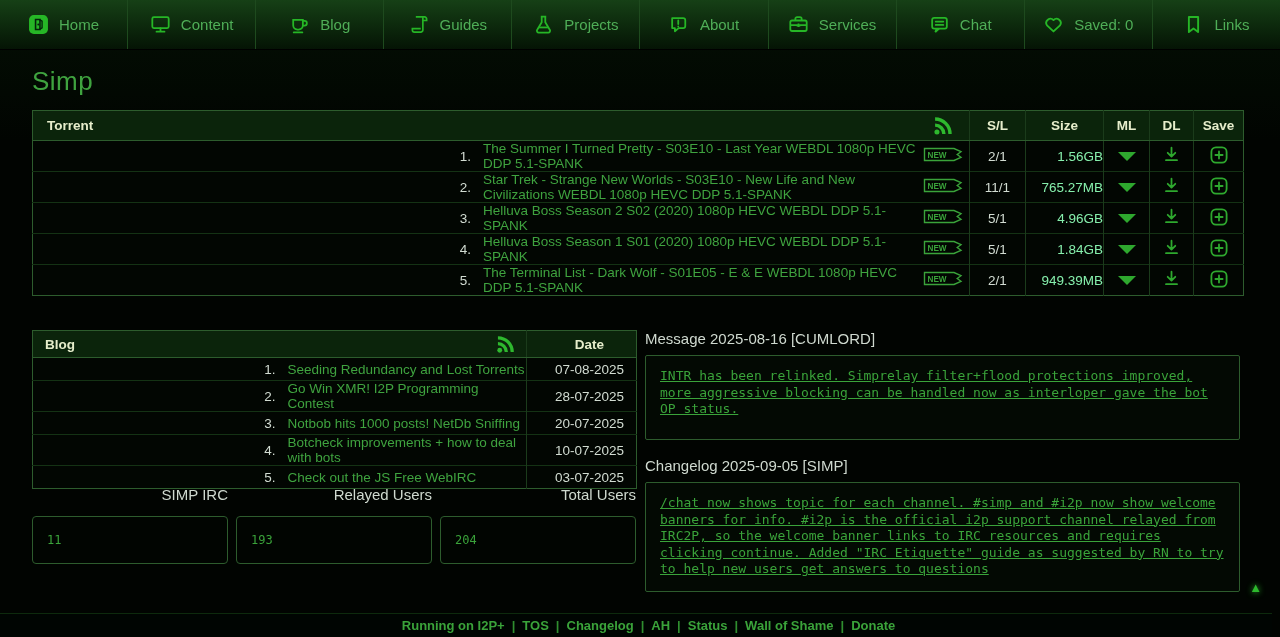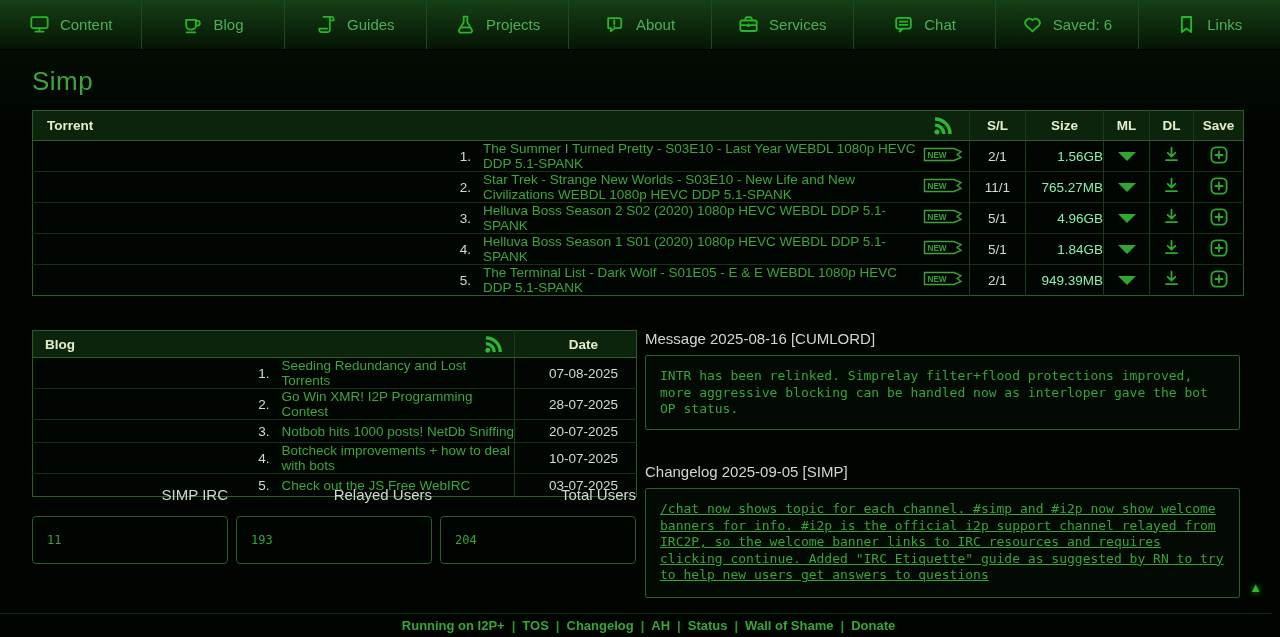--- a/index.html
+++ b/index.html
@@ -72,41 +72,41 @@
   }
   .blog-table th {
     background:#0b240b; color:#e6edcb; font-size:13.5px; font-weight:bold;
     height:27px; border-bottom:1px solid #2d5c2d;
   }
   .blog-head-cell { display:flex; align-items:center; justify-content:space-between; padding:0 10px 0 12px; }
   .blog-table td { height:23px; font-size:13.5px; }
   .blog-table tr.row td { border-top:1px solid #143214; }
   .b-num { width:34px; text-align:right; color:#d2dcd2; padding-right:4px; }
   .b-title { padding-left:8px; }
-  .b-date { width:122px; text-align:center; color:#d2dcd2; border-left:1px solid #1b3b1b;padding-left:16px; }
+  .b-date { width:110px; text-align:center; color:#d2dcd2; border-left:1px solid #1b3b1b;padding-left:16px; }
 
   
   .stats { position:absolute; left:32px; top:486px; width:605px; }
   .stat { position:absolute; width:196px; }
   .stat-label { font-size:15px; color:#cfd9cf;text-align:right; }
   .stat-box {
     margin-top:13px; height:48px; border:1px solid #2d5c2d; border-radius:4px;
     background:#010501; display:flex; align-items:center; padding-left:14px;
     font-family:"DejaVu Sans Mono", monospace; font-size:12px; color:#3aa33a;
   }
 
   
   .right-col { position:absolute; left:645px; top:330px; width:595px; }
   .box-heading { font-size:15px; color:#cfd9cf; margin-bottom:8px; }
   .term-box {
     border:1px solid #2d5c2d; background:#030903; border-radius:2px;
     padding:12px 14px; font-family:"DejaVu Sans Mono", monospace;
     font-size:13px; line-height:16.5px; color:#3aa33a;
   }
-  .msg-box { height:75px; margin-bottom:33px; }
+  .msg-box { height:85px; margin-bottom:17px;text-decoration:underline; }
   .chg-box { height:110px;text-decoration:underline; }
 
   
   .scroll-top {
     position:absolute; right:18px; top:580px; color:#2db92d; font-size:13px;
     cursor:pointer; text-shadow:0 0 6px #2db92d;
   }
 
   
   .footer {
@@ -119,20 +119,31 @@
   .footer .sep { color:#2f8f2f; margin:0 7px; }
 </style>
 </head>
 <body>
 
 <div class="page">
 
   <nav class="nav">
     <div class="nav-item">
       <span class="ico">
+        <svg width="21" height="21" viewBox="0 0 20 20">
+            <rect x="1" y="1" width="18" height="18" rx="4.5" fill="currentColor"></rect>
+            <path d="M7.2 5.2h4.2v9.6H7.2z" fill="none" stroke="#04230a" stroke-width="1.5"></path>
+            <path d="M11.4 5.6l2 1.3v6.2l-2 1.3" fill="none" stroke="#04230a" stroke-width="1.3"></path>
+            <circle cx="9.8" cy="10" r="0.9" fill="#04230a"></circle>
+          </svg>
+      </span>
+      <span>Home</span>
+    </div>
+    <div class="nav-item">
+      <span class="ico">
         <svg width="21" height="21" viewBox="0 0 20 20" fill="none" stroke="currentColor" stroke-width="1.7">
             <rect x="2.2" y="3" width="15.6" height="10.5" rx="1.5"></rect>
             <path d="M10 13.5v3.2M6.2 16.8h7.6" stroke-linecap="round"></path>
           </svg>
       </span>
       <span>Content</span>
     </div>
     <div class="nav-item">
       <span class="ico">
         <svg width="21" height="21" viewBox="0 0 20 20" fill="none" stroke="currentColor" stroke-width="1.7">
@@ -188,21 +199,21 @@
           </svg>
       </span>
       <span>Chat</span>
     </div>
     <div class="nav-item">
       <span class="ico">
         <svg width="21" height="21" viewBox="0 0 20 20" fill="none" stroke="currentColor" stroke-width="1.8">
             <path d="M10 16.6L3.8 10.8a4 4 0 0 1 6.2-5 4 4 0 0 1 6.2 5z" stroke-linejoin="round"></path>
           </svg>
       </span>
-      <span>Saved: 6</span>
+      <span>Saved: 0</span>
     </div>
     <div class="nav-item">
       <span class="ico">
         <svg width="21" height="21" viewBox="0 0 20 20" fill="none" stroke="currentColor" stroke-width="1.8">
             <path d="M5.6 2.8h8.8v14.4l-4.4-3.4-4.4 3.4z" stroke-linejoin="round"></path>
           </svg>
       </span>
       <span>Links</span>
     </div>
   </nav>

